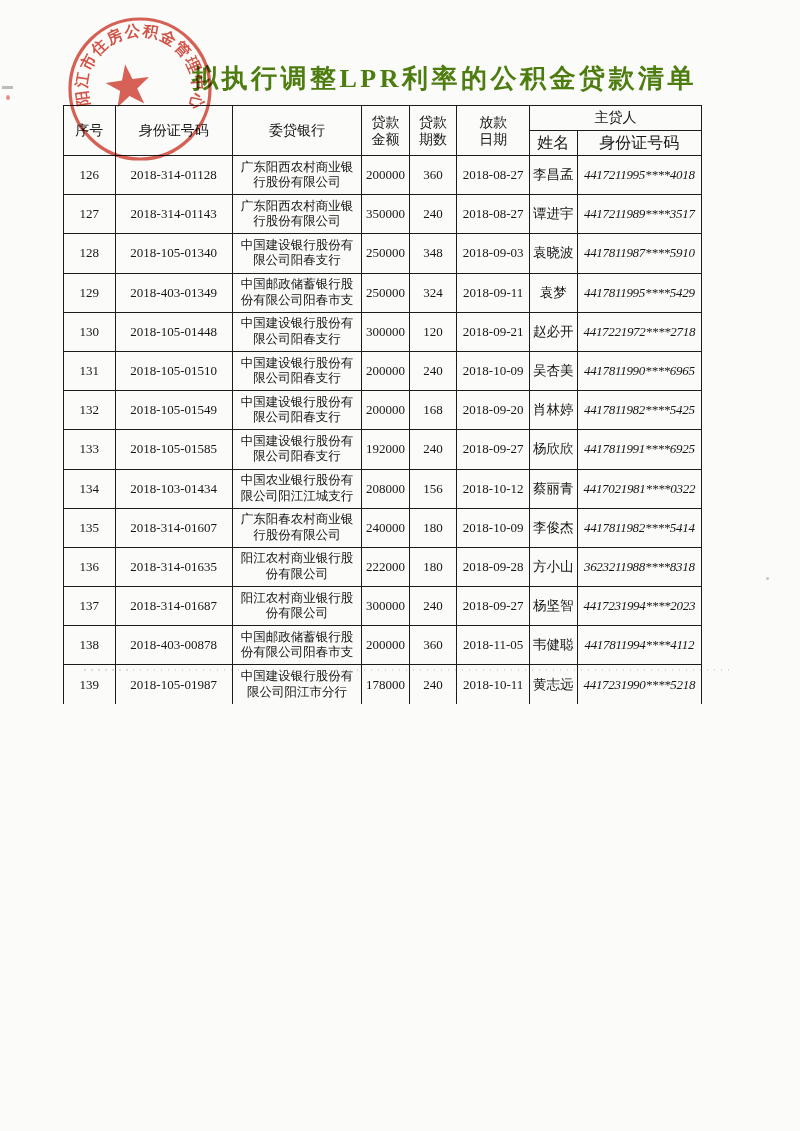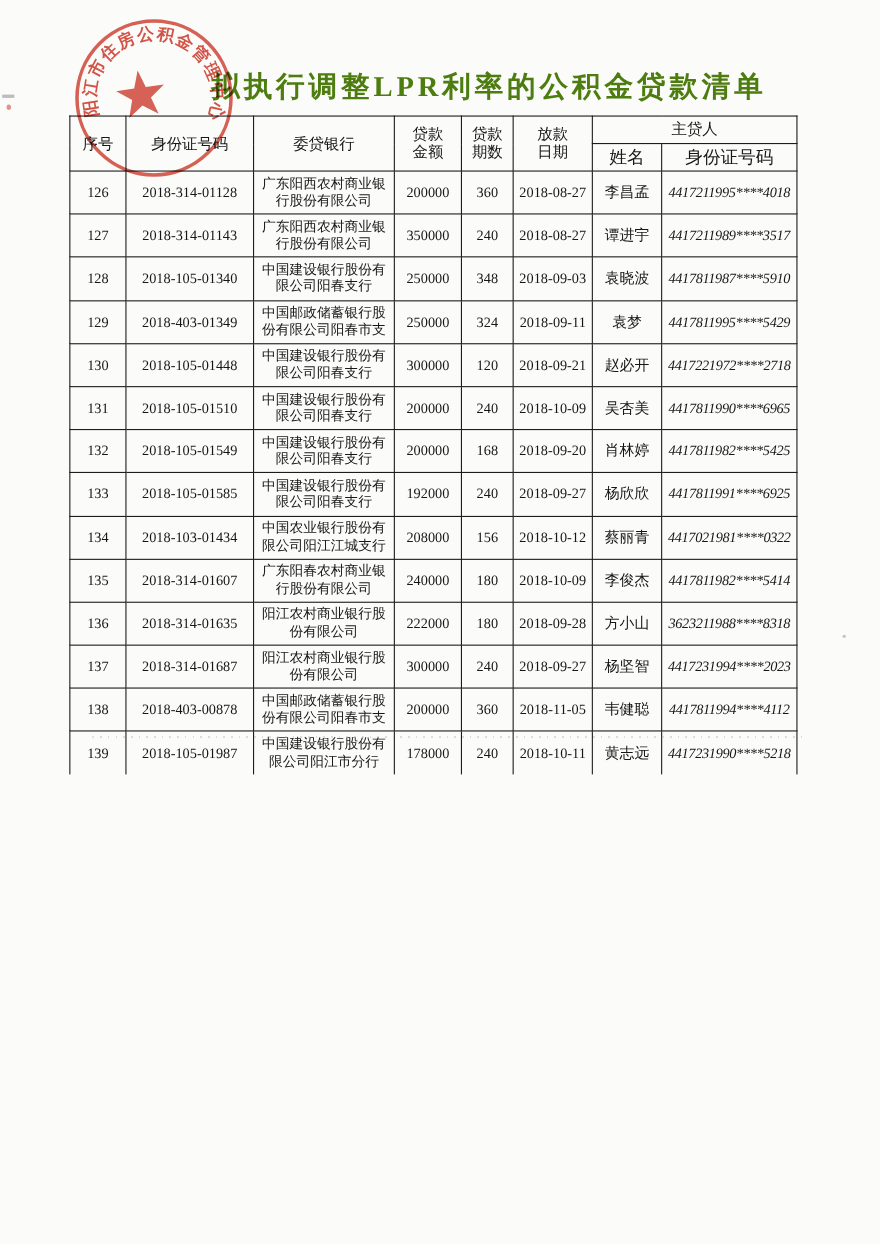--- a/index.html
+++ b/index.html
@@ -40,24 +40,24 @@
   }
   .loan-table thead tr.h1 th { height:24px; font-size:14px; }
   .loan-table thead tr.h2 th { height:24px; font-size:16px; }
   .loan-table thead th .two-line { display:block; line-height:17px; font-size:14px; }
   .loan-table tbody td { height:36.2px; font-size:13px; }
   .loan-table tbody tr:last-child td { border-bottom:none; }
 
   .col-seq      { width:51px; }
   .col-contract { width:116px; }
   .col-bank     { width:128px; }
-  .col-amount   { width:61px; }
+  .col-amount   { width:47px; }
   .col-term     { width:47px; }
   .col-date     { width:72px; }
-  .col-name     { width:63px; }
+  .col-name     { width:47px; }
   .col-id       { width:123px; }
 
   .loan-table tbody td.col-bank {
     font-size:12.5px;
     line-height:15.5px;
     padding:1px 3px;
   }
   .loan-table tbody td.col-id {
     font-size:13px;
     letter-spacing:-0.3px;

